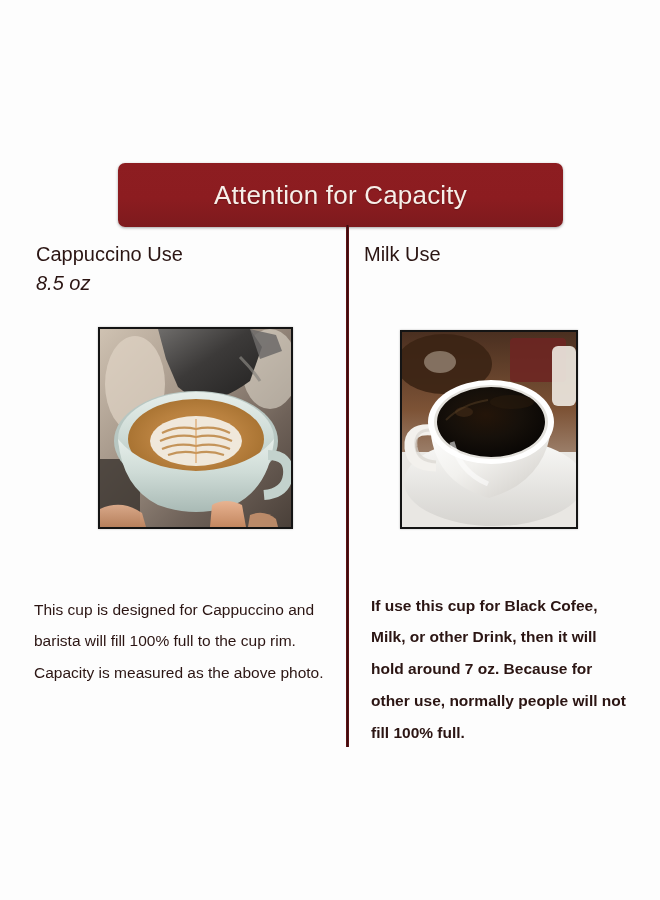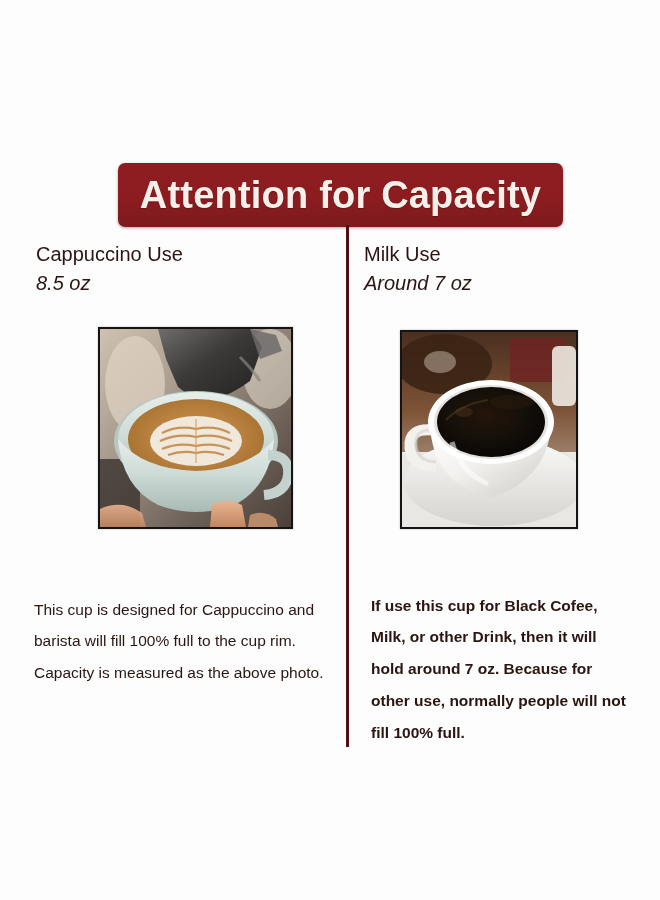--- a/index.html
+++ b/index.html
@@ -36,22 +36,22 @@
     height: 64px;
     background: linear-gradient(180deg, #8d1d21 0%, #8c1c20 55%, #7d1a1d 100%);
     border-radius: 7px;
     box-shadow: 0 1px 3px rgba(0,0,0,0.35);
     display: flex;
     align-items: center;
     justify-content: center;
   }
   #title-banner .title-text {
     color: #f7efe9;
-    font-size: 38px;
-    font-weight: 700;
+    font-size: 26px;
+    font-weight: 400;
     letter-spacing: 0.2px;
     line-height: 1;
     text-shadow: 0 1px 1px rgba(0,0,0,0.25);
     white-space: nowrap;
   }
 
   
   #divider {
     position: absolute;
     left: 346px;
@@ -139,21 +139,20 @@
   <div id="column-left" class="column">
     <div class="col-heading">
       <span class="heading-line-1">Cappuccino Use</span>
       <span class="heading-line-2">8.5 oz</span>
     </div>
   </div>
 
   <div id="column-right" class="column">
     <div class="col-heading">
       <span class="heading-line-1">Milk Use</span>
-      <span class="heading-line-2">Around 7 oz</span>
     </div>
   </div>
 
   <div id="photo-cappuccino" class="photo-frame">
     <svg viewBox="0 0 191 198" preserveAspectRatio="none" aria-hidden="true">
       <defs>
         <linearGradient id="bgBlur" x1="0" y1="0" x2="1" y2="1">
           <stop offset="0%" stop-color="#cfc2b2"></stop>
           <stop offset="35%" stop-color="#a89a8c"></stop>
           <stop offset="70%" stop-color="#6f6259"></stop>

